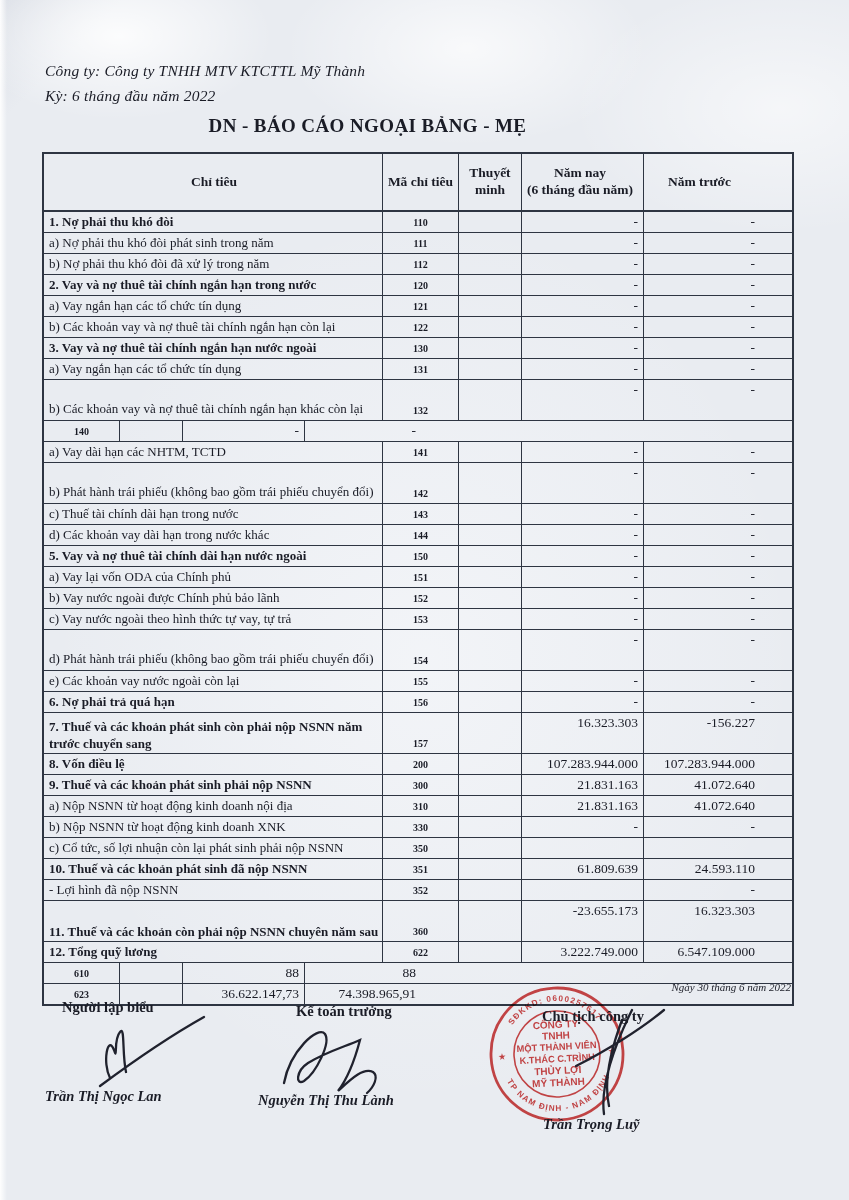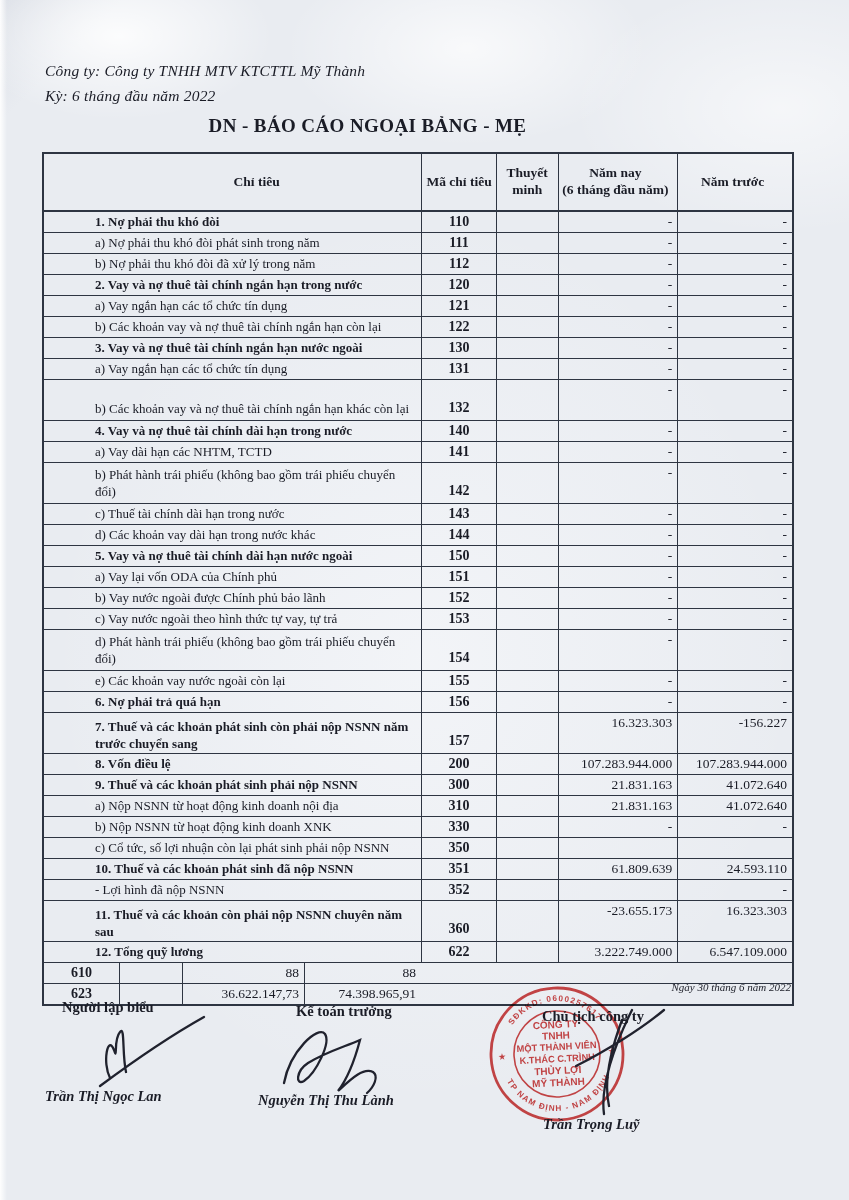--- a/index.html
+++ b/index.html
@@ -36,22 +36,22 @@
   .thead{display:flex;height:56px;border-bottom:2px solid var(--border);font-weight:bold;}
   .thead .cell{align-items:center;justify-content:center;text-align:center;
     font-size:13.5px;line-height:1.25;white-space:pre-line;}
   .trow{display:flex;height:20px;border-bottom:1.5px solid var(--border);}
   .trow:last-child{border-bottom:none;}
   .trow.tall{height:40px;}
   .cell{
     box-sizing:border-box;display:flex;align-items:center;overflow:hidden;
     border-right:1.5px solid var(--border);font-size:13px;line-height:1.3;
   }
-  .c-label{width:339px;padding:0 3px 0 5px;margin-left:46px;}
-  .c-code{width:76px;justify-content:center;font-weight:bold;font-size:14px;}
+  .c-label{width:339px;padding:0 3px 0 5px;}
+  .c-code{width:76px;justify-content:center;font-weight:bold;font-size:10px;}
   .c-note{width:63px;}
   .c-val{width:122px;justify-content:flex-end;padding-right:5px;font-size:13.5px;}
   .c-prev{width:116px;border-right:none;}
   .trow.b .c-label{font-weight:bold;}
   .trow.tall .c-val{align-items:flex-start;padding-top:1px;}
   .trow.tall .c-code{align-items:flex-end;padding-bottom:3px;}
   .trow.tall.va-bottom .c-label{align-items:flex-end;padding-bottom:2px;}
   .trow.tall.va-top .c-label{align-items:flex-end;padding-top:2px;}
   
   .date-line{position:absolute;right:58px;top:981px;font-style:italic;font-size:11px;}
@@ -242,23 +242,20 @@
           <span></span>
         </div>
         <div class="cell c-val">
           <span>-</span>
         </div>
         <div class="cell c-val c-prev">
           <span>-</span>
         </div>
       </div>
       <div class="trow b">
-        <div class="cell c-label">
-          <span>4. Vay và nợ thuê tài chính dài hạn trong nước</span>
-        </div>
         <div class="cell c-code">
           <span>140</span>
         </div>
         <div class="cell c-note">
           <span></span>
         </div>
         <div class="cell c-val">
           <span>-</span>
         </div>
         <div class="cell c-val c-prev">

